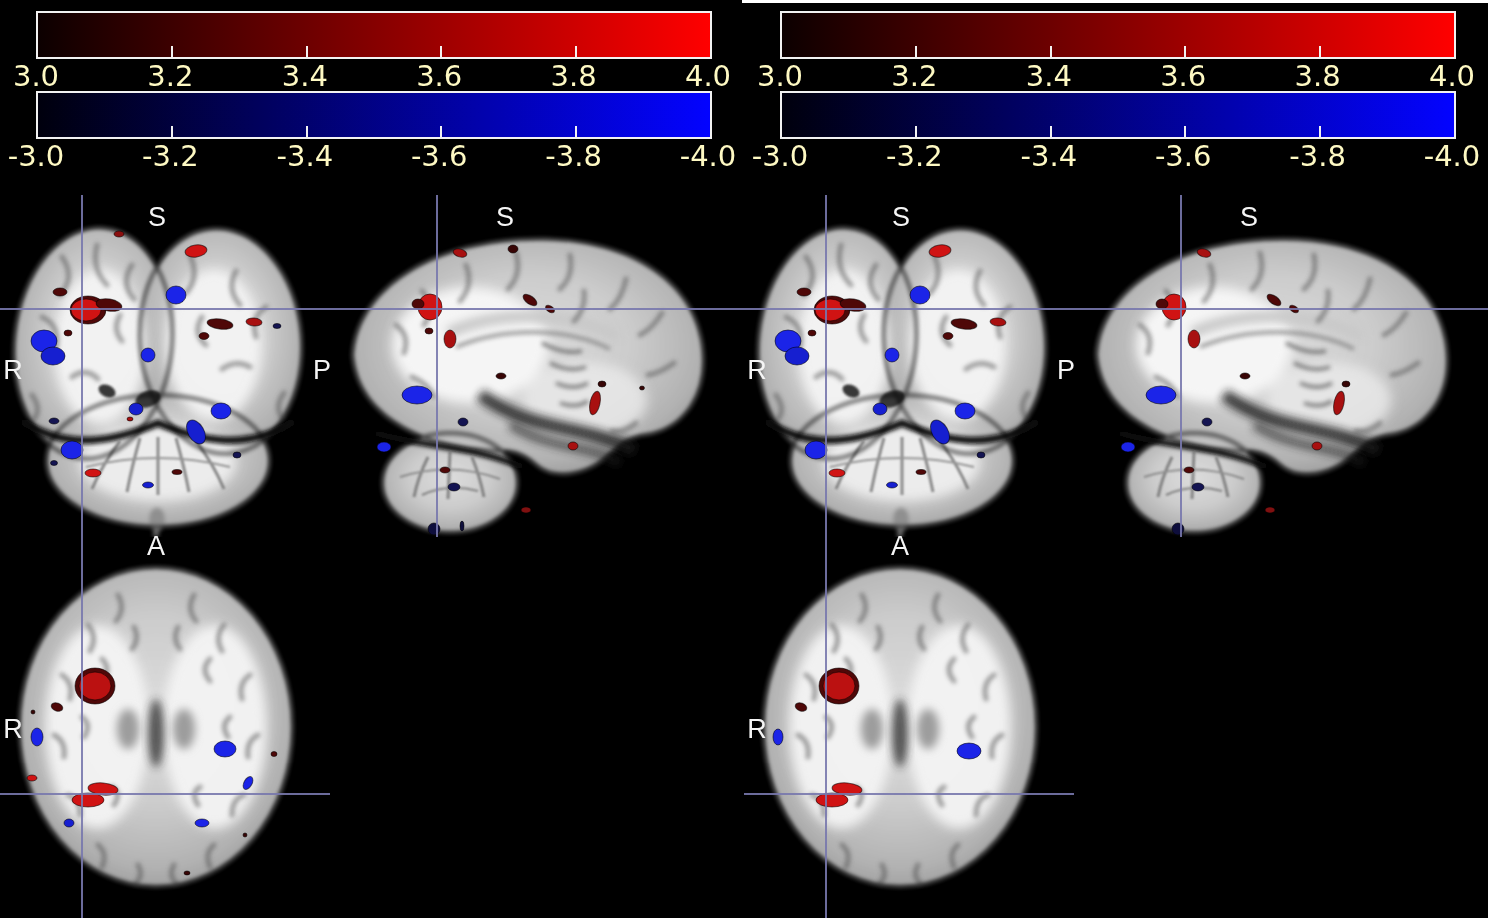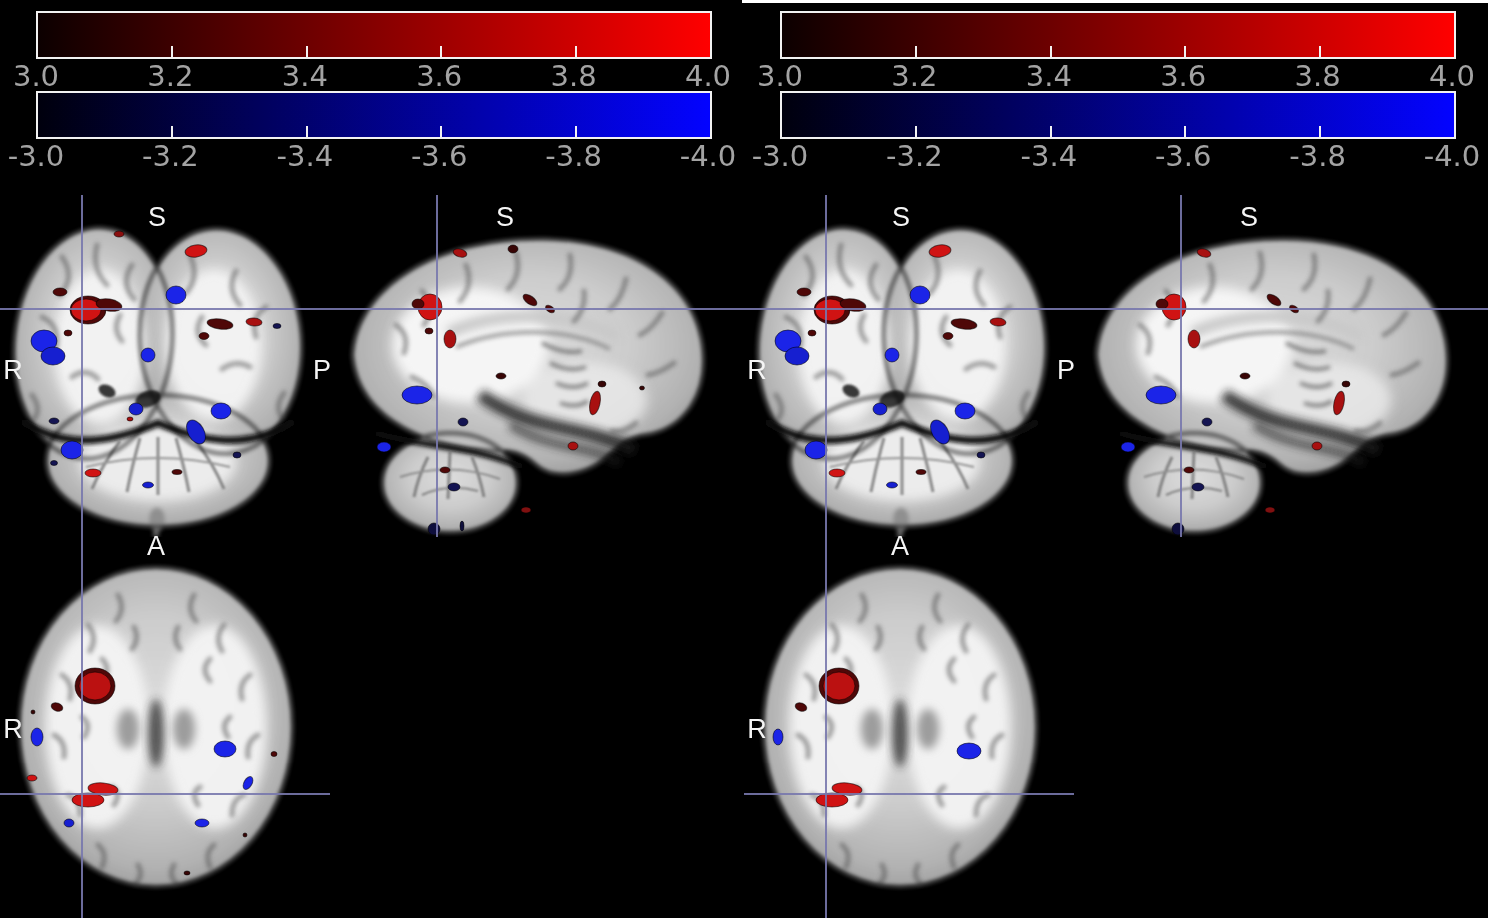--- a/index.html
+++ b/index.html
@@ -10,21 +10,21 @@
   #panel-right{left:744px;}
   .topline{position:absolute;top:0;left:-2px;width:748px;height:3px;background:#ffffff;}
   
   .cbar{position:absolute;left:36px;width:672px;height:44px;border:2px solid #f2f2f2;}
   .cbar-pos{top:11px;}
   .cbar-neg{top:91px;}
   .cbtick{position:absolute;bottom:0;width:2px;height:11px;background:#f2f2f2;transform:translateX(-50%);}
   .cbar-labels{position:absolute;left:36px;width:672px;height:30px;}
   .lab-pos{top:59px;}
   .lab-neg{top:139px;}
-  .cbnum{position:absolute;transform:translateX(-50%);white-space:nowrap;color:#a3a3a3;
+  .cbnum{position:absolute;transform:translateX(-50%);white-space:nowrap;color:#fef9c3;
          font:29px "DejaVu Sans",sans-serif;}
   
   .cell{position:absolute;}
   .cell-coronal{left:0;top:195px;width:330px;height:342px;}
   .cell-sagittal{left:330px;top:195px;width:414px;height:342px;}
   .cell-axial{left:0;top:537px;width:330px;height:381px;}
   svg.slice{display:block;width:100%;height:100%;}
   
   .olabel{position:absolute;transform:translate(-50%,-50%);color:#f5f5f5;
           font:27px "Liberation Sans",sans-serif;}

